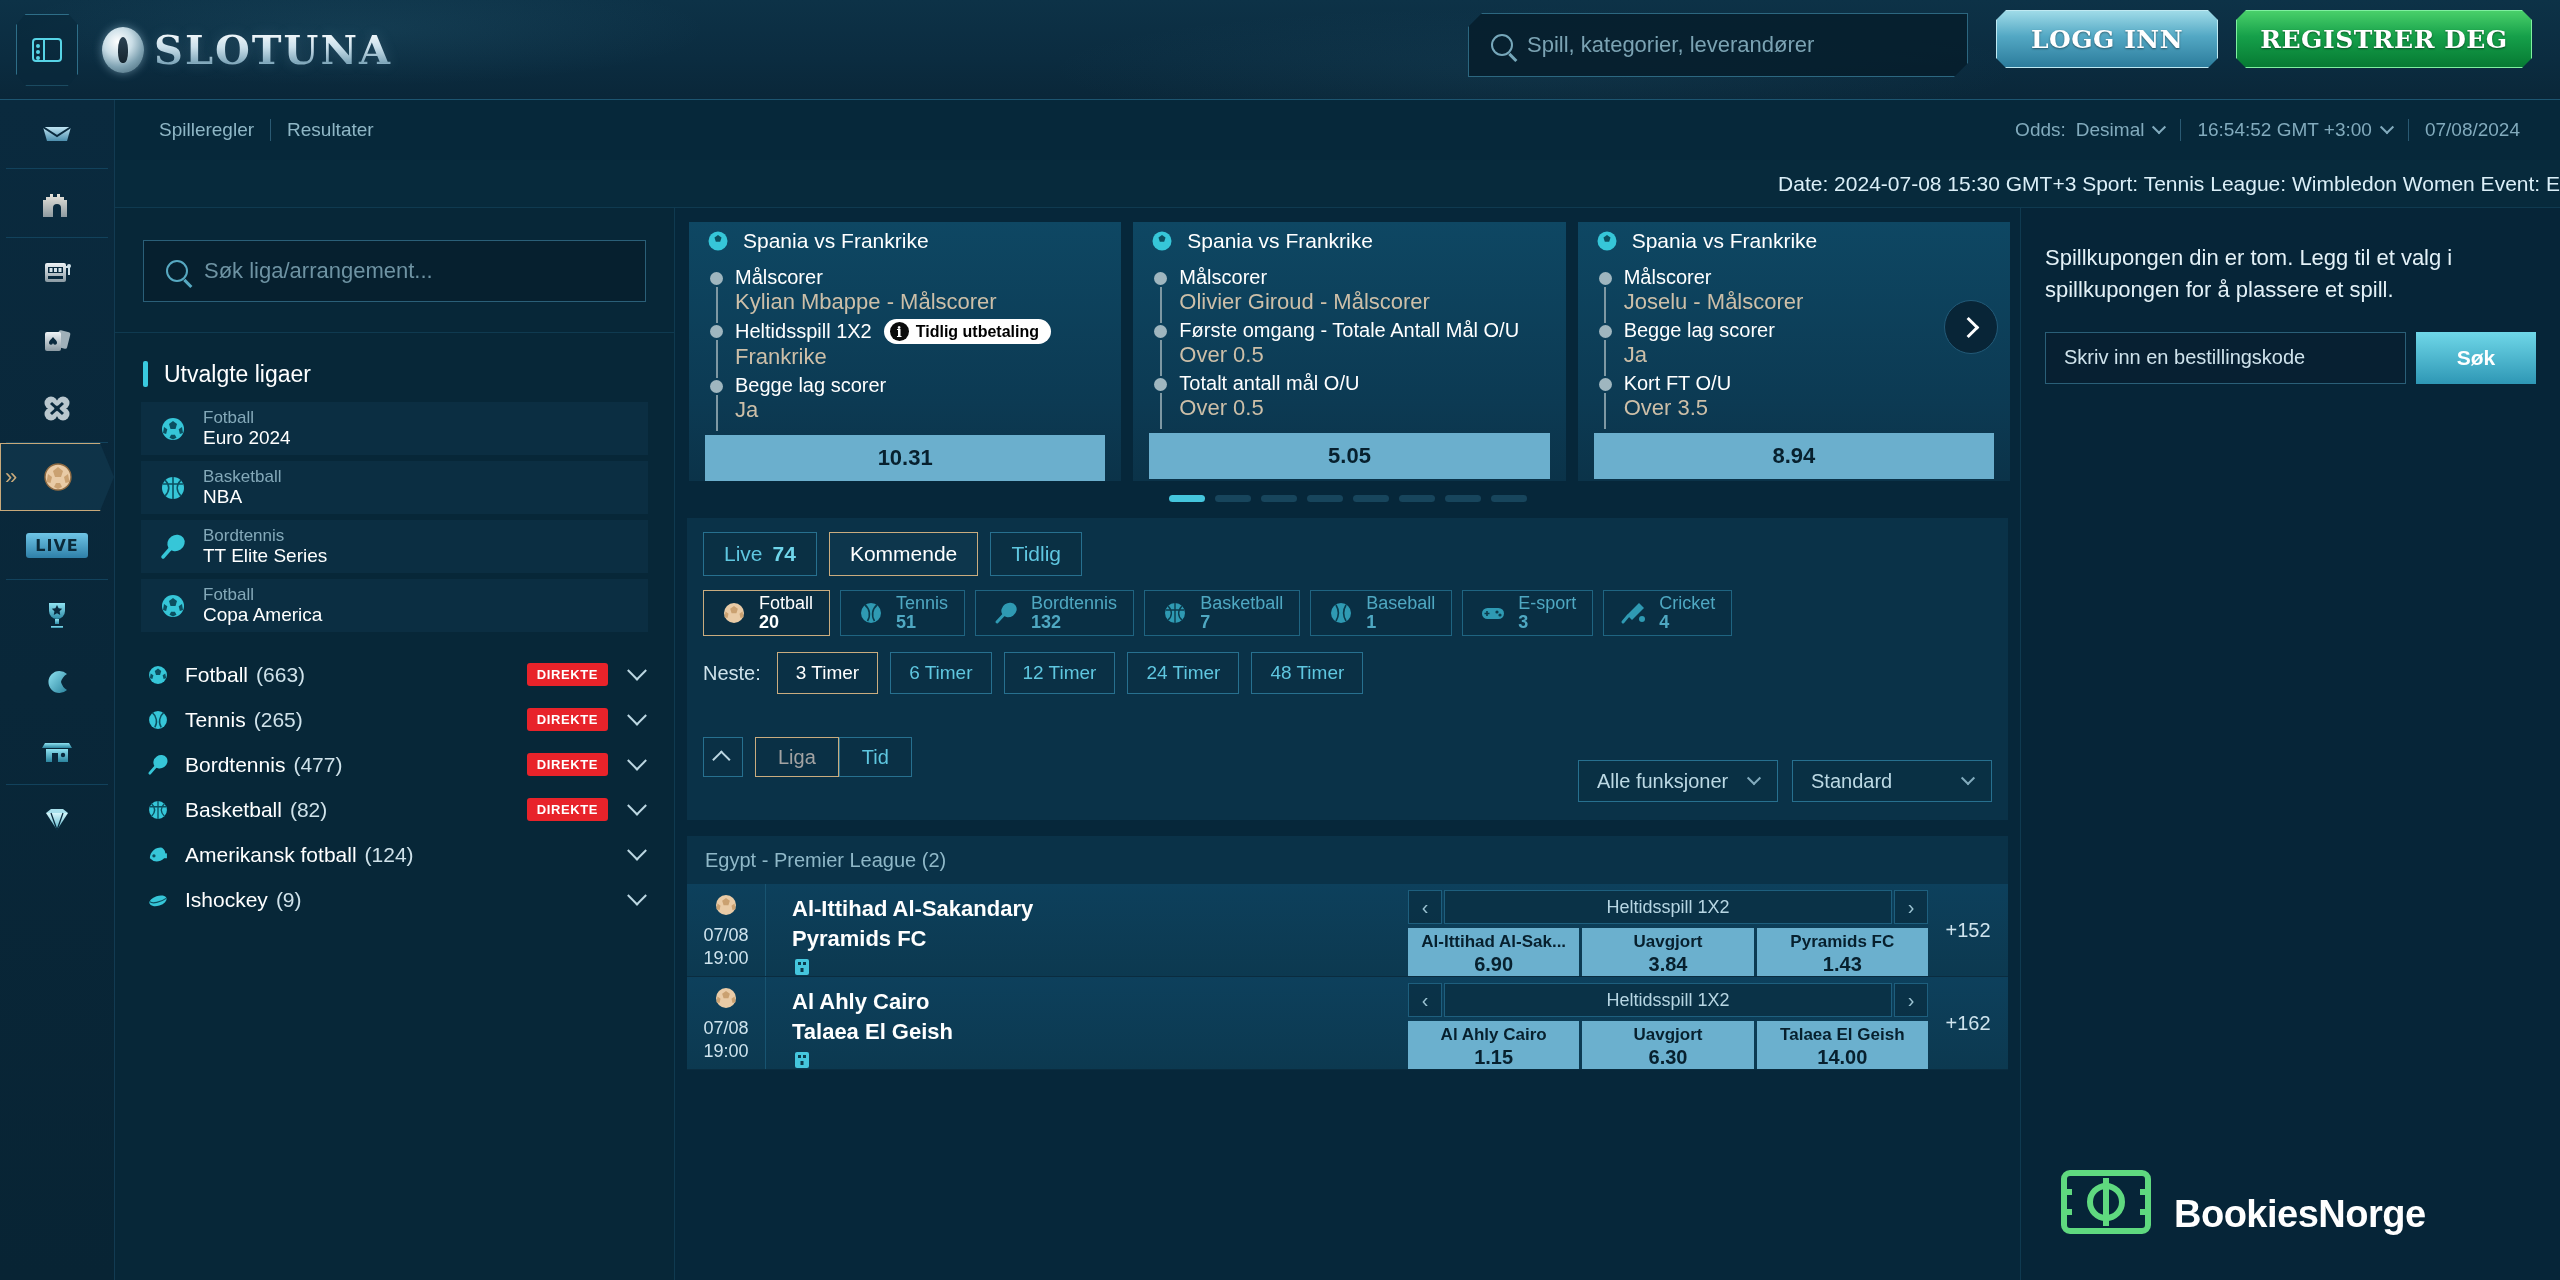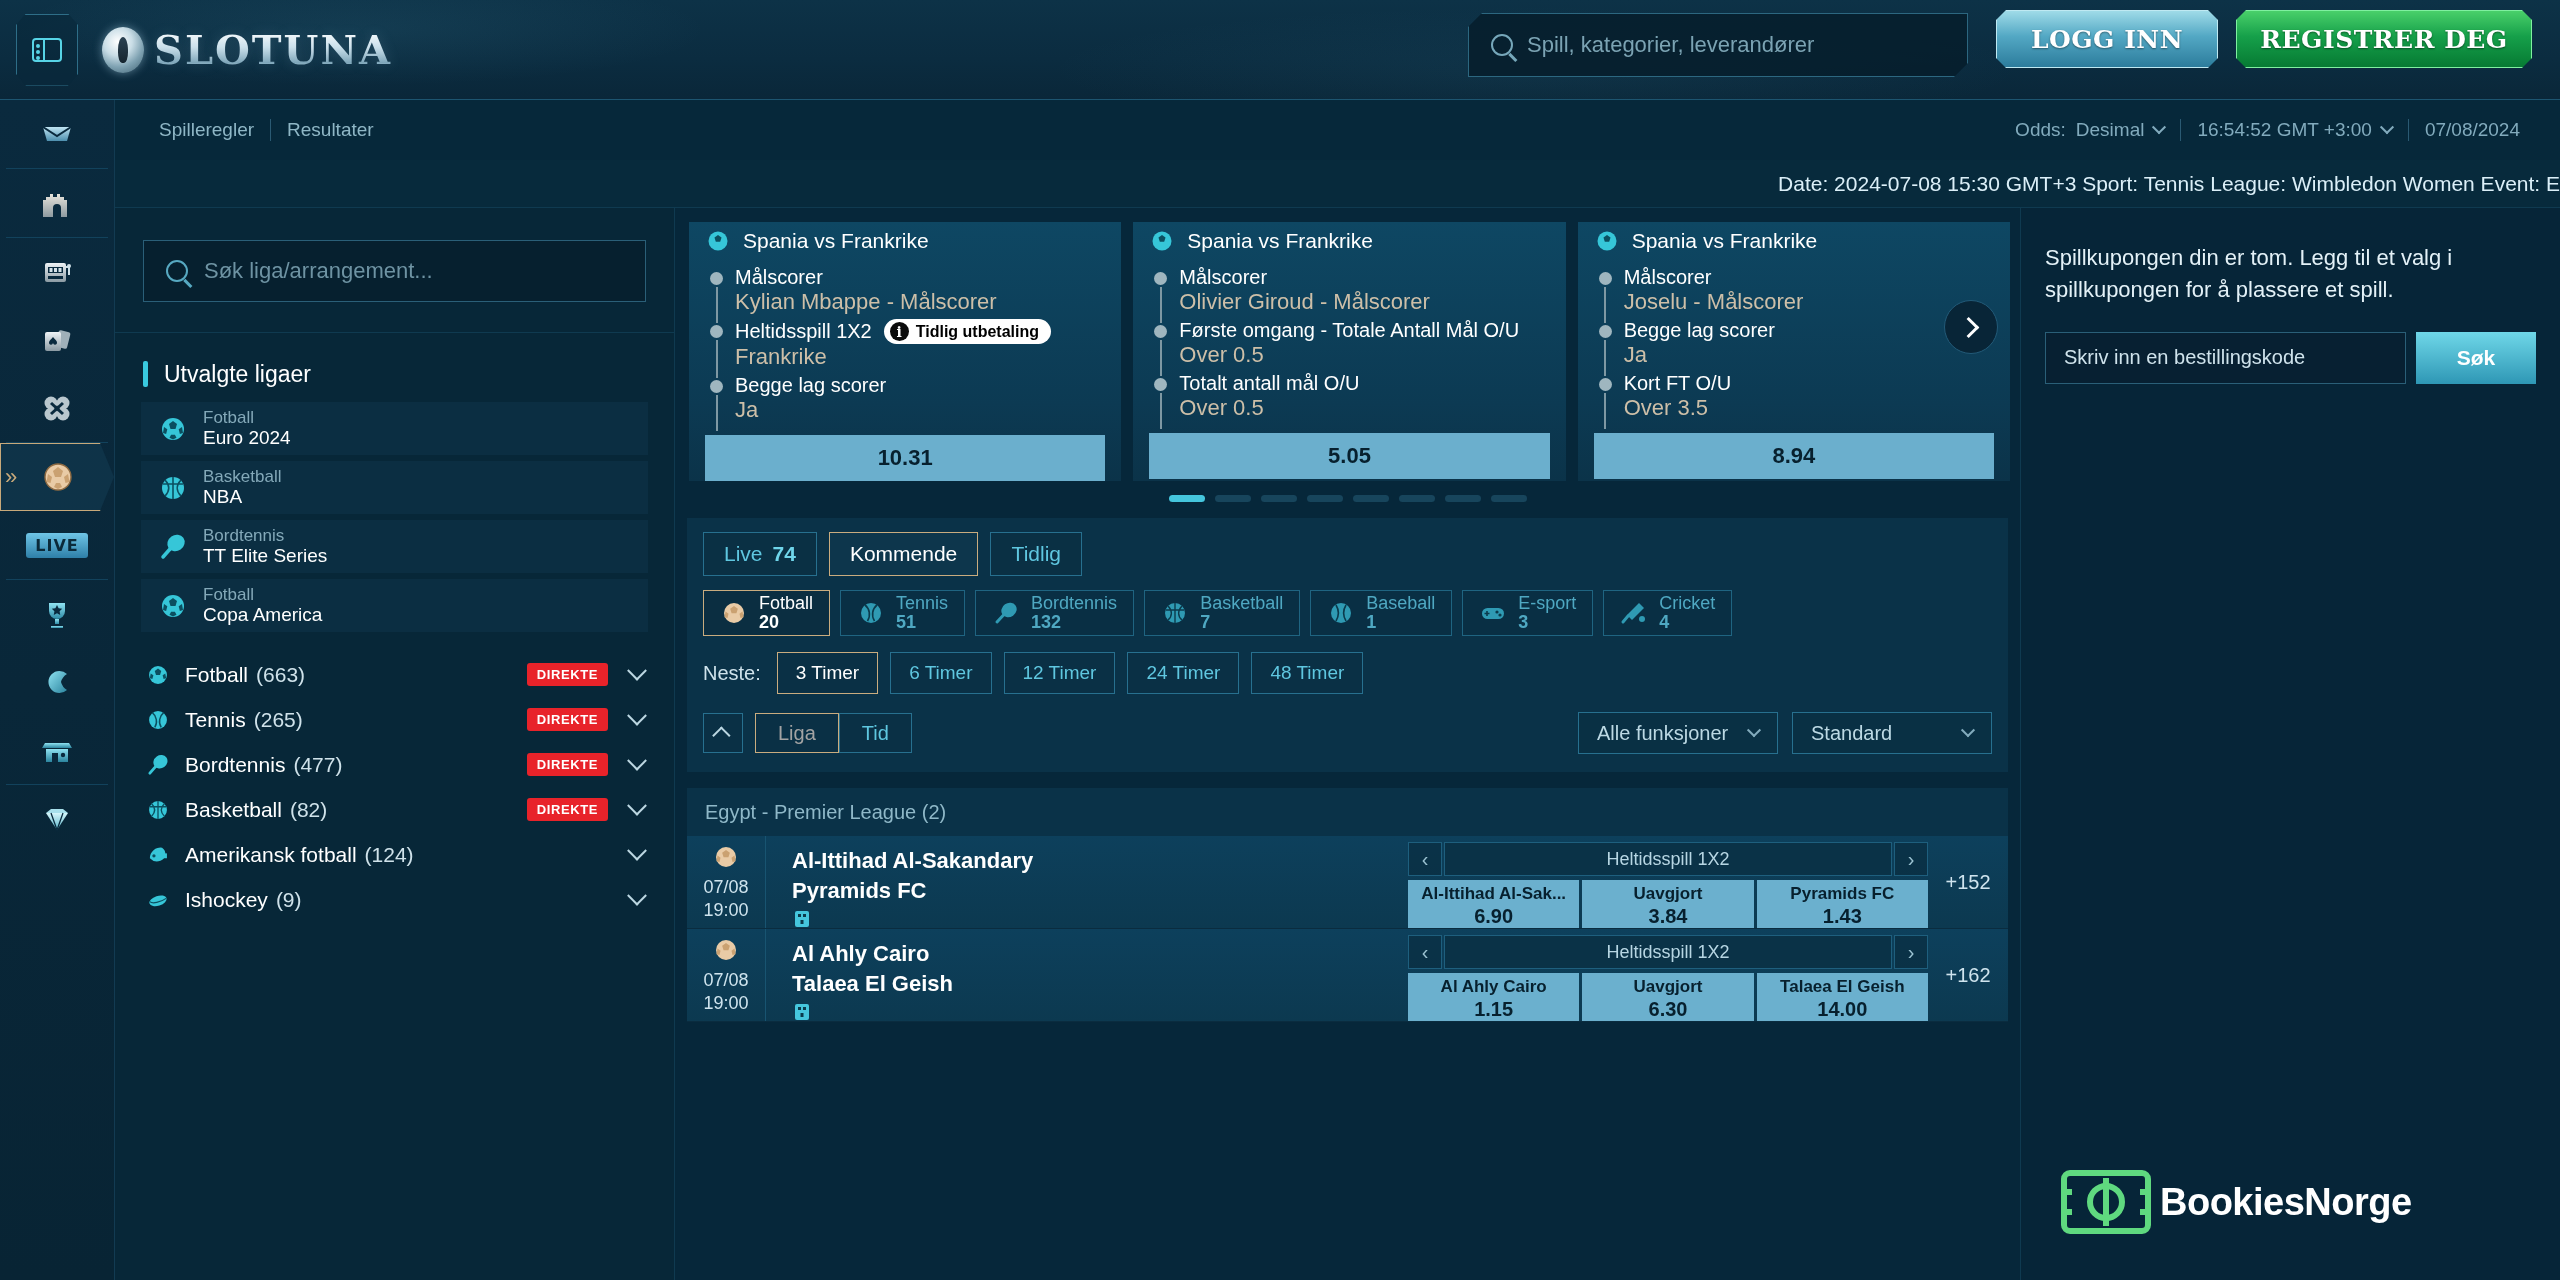--- a/index.html
+++ b/index.html
@@ -258,21 +258,21 @@
   .sortrow{ display:flex; align-items:center; gap:0; margin-top:18px; }
   .collapse-btn{
     width:40px;height:40px;border:1px solid #27708f;background:rgba(9,45,64,.4);
     display:flex;align-items:center;justify-content:center; cursor:pointer; margin-right:12px;
   }
   .collapse-btn i{ width:13px;height:13px;border-left:2.5px solid #bcd7e2;border-top:2.5px solid #bcd7e2;
     transform:rotate(45deg) translateY(3px);}
   .segbtn{ height:40px;padding:0 22px; display:flex;align-items:center;justify-content:center;
      font-size:20px;color:#5fc7e0; border:1px solid #27708f; cursor:pointer; background:rgba(9,45,64,.4);}
   .segbtn.sel{ border-color:#c9ac7f;color:#a3a3a3; }
-  .sel-right{ margin-left:auto; display:flex; gap:14px; }
+  .sel-right{ margin-left:auto; display:flex; gap:14px;margin-top:48px; }
   .dsel{
     height:42px; min-width:200px; padding:0 18px; border:1px solid #27708f;
     display:flex;align-items:center;justify-content:space-between;gap:14px;
     color:#bcd9e4; font-size:20px; cursor:pointer; background:rgba(9,45,64,.35);
   }
 
   .league-head{
     margin:16px 12px 0 12px; background:#0a3248; height:48px;
     display:flex;align-items:center; padding:0 18px; color:#8fb8c8; font-size:20px;
   }
@@ -322,21 +322,21 @@
   .slip-input{
     flex:1; height:52px; background:#072032; border:1px solid #2a5f78;
     display:flex;align-items:center; padding:0 18px; color:#cfe3ec; font-size:20px;
   }
   .slip-go{
     width:120px; height:52px; background: linear-gradient(180deg,#6fd7e8,#2e97b5);
     display:flex;align-items:center;justify-content:center; color:#ffffff; font-size:21px; font-weight:700;
     cursor:pointer;
   }
   .wmark{
-    position:absolute; left:2060px; top:1168px; display:flex;align-items:center;gap:8px;
+    position:absolute; left:2060px; top:1168px; display:flex;align-items:flex-end;gap:22px;
   }
   .wmark-txt{ color:#ffffff; font-size:38px; font-weight:700; letter-spacing:-.5px; }
 </style>
 </head>
 <body>
 
 <div class="app">
 
   <div class="topbar">
     <div class="menu-btn">

